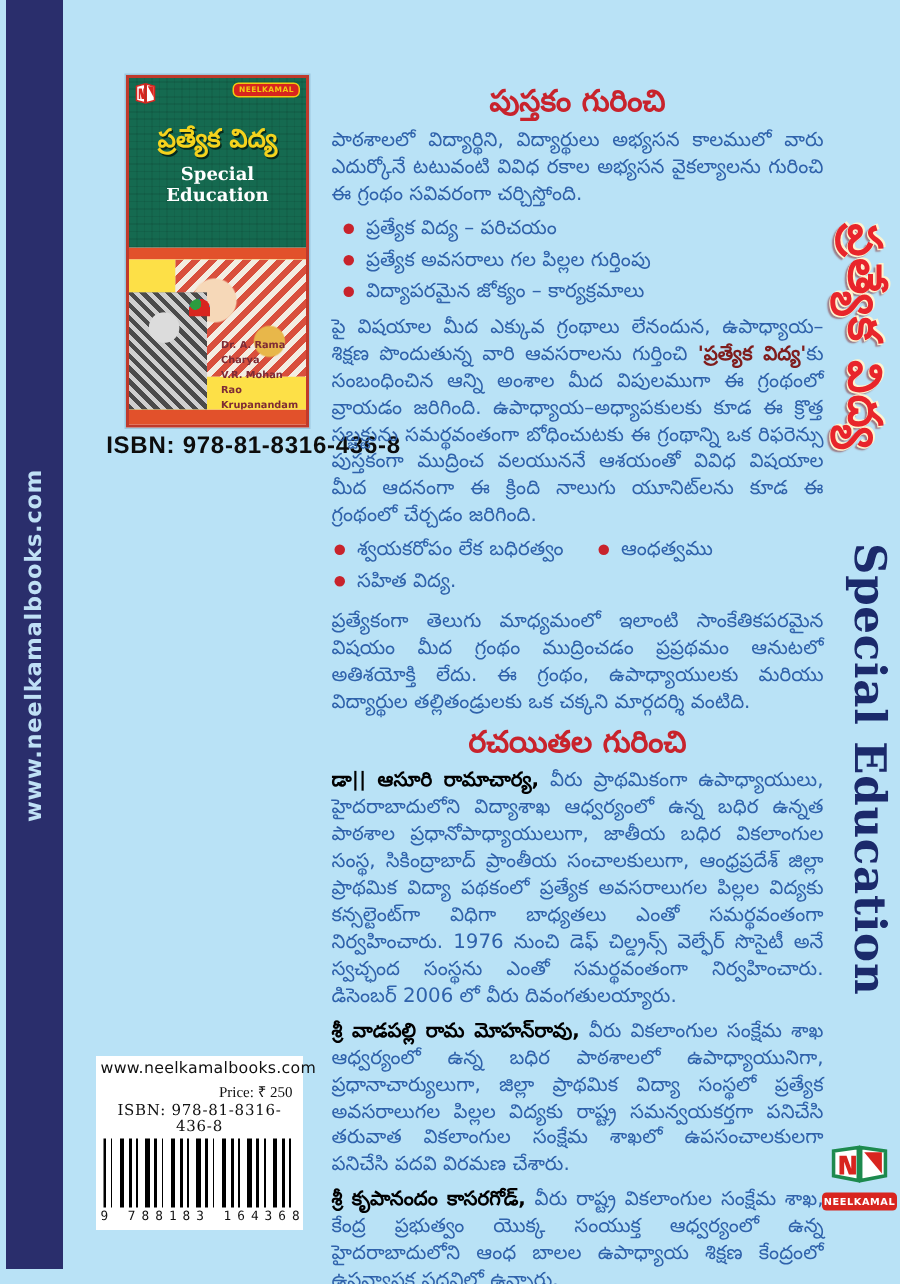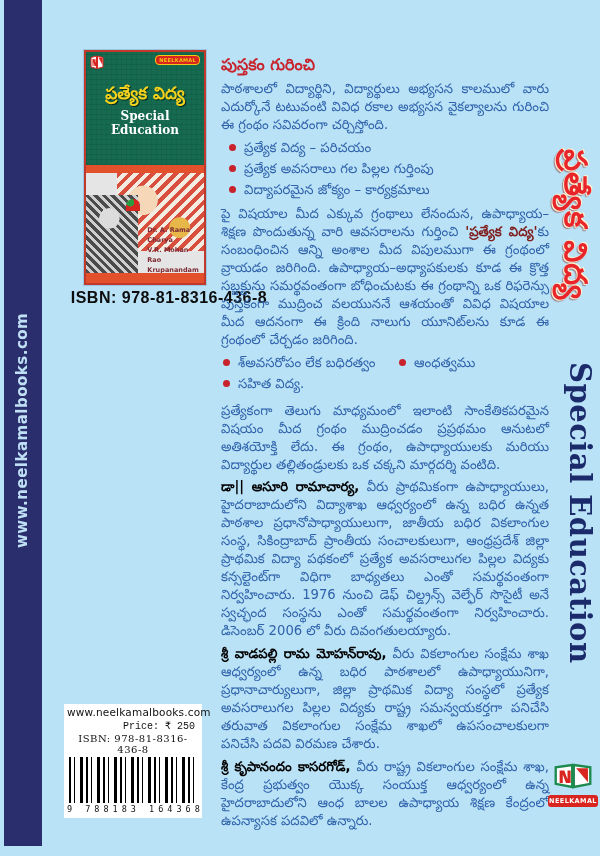--- a/index.html
+++ b/index.html
@@ -46,21 +46,21 @@
   }
   .cover-title-te {
     margin-top:14px; text-align:center; color:#f5d31d; font-weight:bold;
     font-size:17px; text-shadow:1px 1px 0 #05291d; line-height:1.1;
   }
   .cover-title-en {
     margin-top:6px; text-align:center; color:#ffffff; font-weight:bold;
     font-family:"DejaVu Serif","Liberation Serif",serif; font-size:12px;
   }
   .cover-stripe { flex:0 0 8px; background:#e2512b; }
-  .cover-photos { flex:1 1 auto; background:#e5e5e5; position:relative; overflow:hidden; }
+  .cover-photos { flex:1 1 auto; background:#fde047; position:relative; overflow:hidden; }
   .photo-color {
     position:absolute; left:26%; top:0; right:0; height:78%;
     background:
       radial-gradient(circle at 30% 35%, #f6d8b8 0 18%, transparent 19%),
       radial-gradient(circle at 72% 70%, #e8b74a 0 12%, transparent 13%),
       repeating-linear-gradient(135deg, #d94f3d 0 4px, #f3ece2 4px 8px);
     background-color:#efe6d6;
   }
   .photo-bw {
     position:absolute; left:0; top:22%; width:44%; bottom:0;
@@ -90,22 +90,22 @@
     text-align:center;
   }
 
   
   .main-col {
     position:absolute; left:221px; top:52px; width:328px;
     color:#2f62ab;
     font-size:13.2px; line-height:1.36; text-align:justify;
   }
   .red-heading {
-    color:#c8232c; font-weight:bold; font-size:16px; line-height:1.15;
-    margin:4px 0 6px; text-align:left;
+    color:#c8232c; font-weight:bold; font-size:20px; line-height:1.15;
+    margin:4px 0 6px; text-align:center;
   }
   .main-col p { margin:0 0 5px; }
   .bullet-list { margin:1px 0 6px 8px; }
   .bullet-row { display:flex; align-items:flex-start; margin:0 0 3px; text-align:center; }
   .bullet-dot {
     flex:0 0 7px; width:7px; height:7px; border-radius:50%;
     background:#c8232c; margin:5px 8px 0 0;
   }
   .bullet-grid { display:grid; grid-template-columns:54% 46%; margin:1px 0 6px 2px; }
   .inline-red { color:#7f1d1d; font-weight:bold; }
@@ -126,21 +126,21 @@
     font-family:"DejaVu Serif","Liberation Serif",serif; letter-spacing:.5px;
   }
 
   
   .barcode-block {
     position:absolute; left:64px; top:704px; width:138px;
     background:#ffffff; padding:2px 3px 4px; text-align:center;
   }
   .barcode-url { font-size:10.5px; color:#111; font-weight:500; letter-spacing:.2px; }
   .barcode-price {
-    font-family:Liberation Mono, monospace;
+    font-family:Liberation Serif, serif;
     font-size:10px; color:#111; text-align:right; padding-right:4px; margin-top:2px;
   }
   .barcode-isbn {
     font-family:"DejaVu Serif","Liberation Serif",serif;
     font-size:10px; color:#111; letter-spacing:.5px; margin:1px 0 2px;
   }
   .barcode-bars {
     height:46px; margin:0 2px;
     background:
       repeating-linear-gradient(90deg,#000 0 2px,#fff 2px 5px,#000 5px 6px,#fff 6px 11px,#000 11px 14px,#fff 14px 17px);
@@ -214,34 +214,35 @@
         <span class="bullet-dot"></span>
         <span>విద్యాపరమైన జోక్యం – కార్యక్రమాలు</span>
       </div>
     </div>
 
     <p><span>పై విషయాల మీద ఎక్కువ గ్రంథాలు లేనందున, ఉపాధ్యాయ–శిక్షణ పొందుతున్న వారి ఆవసరాలను గుర్తించి </span><span class="inline-red">'ప్రత్యేక విద్య'</span><span>కు సంబంధించిన ఆన్ని అంశాల మీద విపులముగా ఈ గ్రంథంలో వ్రాయడం జరిగింది. ఉపాధ్యాయ–అధ్యాపకులకు కూడ ఈ క్రొత్త సబ్జక్టును సమర్థవంతంగా బోధించుటకు ఈ గ్రంథాన్ని ఒక రిఫరెన్సు పుస్తకంగా ముద్రించ వలయుననే ఆశయంతో వివిధ విషయాల మీద ఆదనంగా ఈ క్రింది నాలుగు యూనిట్‌లను కూడ ఈ గ్రంథంలో చేర్చడం జరిగింది.</span></p>
 
     <div class="bullet-grid">
       <div class="bullet-row">
         <span class="bullet-dot"></span>
-        <span>శ్అవసరోపం లేక బధిరత్వం</span>
+        <span>శ్వయకరోపం లేక బధిరత్వం</span>
       </div>
       <div class="bullet-row">
         <span class="bullet-dot"></span>
         <span>ఆంధత్వము</span>
       </div>
       <div class="bullet-row">
         <span class="bullet-dot"></span>
         <span>సహిత విద్య.</span>
       </div>
     </div>
 
     <p>ప్రత్యేకంగా తెలుగు మాధ్యమంలో ఇలాంటి సాంకేతికపరమైన విషయం మీద గ్రంథం ముద్రించడం ప్రప్రథమం ఆనుటలో అతిశయోక్తి లేదు. ఈ గ్రంథం, ఉపాధ్యాయులకు మరియు విద్యార్థుల తల్లితండ్రులకు ఒక చక్కని మార్గదర్శి వంటిది.</p>
 
+    <div class="red-heading">రచయితల గురించి</div>
 
     <p><span class="author-name">డా|| ఆసూరి రామాచార్య,</span><span> వీరు ప్రాథమికంగా ఉపాధ్యాయులు, హైదరాబాదులోని విద్యాశాఖ ఆధ్వర్యంలో ఉన్న బధిర ఉన్నత పాఠశాల ప్రధానోపాధ్యాయులుగా, జాతీయ బధిర వికలాంగుల సంస్థ, సికింద్రాబాద్ ప్రాంతీయ సంచాలకులుగా, ఆంధ్రప్రదేశ్ జిల్లా ప్రాథమిక విద్యా పథకంలో ప్రత్యేక అవసరాలుగల పిల్లల విద్యకు కన్సల్టెంట్‌గా విధిగా బాధ్యతలు ఎంతో సమర్థవంతంగా నిర్వహించారు. 1976 నుంచి డెఫ్ చిల్డ్రన్స్ వెల్ఫేర్ సొసైటీ అనే స్వచ్ఛంద సంస్థను ఎంతో సమర్థవంతంగా నిర్వహించారు. డిసెంబర్ 2006 లో వీరు దివంగతులయ్యారు.</span></p>
 
     <p><span class="author-name">శ్రీ వాడపల్లి రామ మోహన్‌రావు,</span><span> వీరు వికలాంగుల సంక్షేమ శాఖ ఆధ్వర్యంలో ఉన్న బధిర పాఠశాలలో ఉపాధ్యాయునిగా, ప్రధానాచార్యులుగా, జిల్లా ప్రాథమిక విద్యా సంస్థలో ప్రత్యేక అవసరాలుగల పిల్లల విద్యకు రాష్ట్ర సమన్వయకర్తగా పనిచేసి తరువాత వికలాంగుల సంక్షేమ శాఖలో ఉపసంచాలకులగా పనిచేసి పదవి విరమణ చేశారు.</span></p>
 
     <p><span class="author-name">శ్రీ కృపానందం కాసరగోడ్,</span><span> వీరు రాష్ట్ర వికలాంగుల సంక్షేమ శాఖ, కేంద్ర ప్రభుత్వం యొక్క సంయుక్త ఆధ్వర్యంలో ఉన్న హైదరాబాదులోని ఆంధ బాలల ఉపాధ్యాయ శిక్షణ కేంద్రంలో ఉపన్యాసక పదవిలో ఉన్నారు.</span></p>
   </div>
 
   <div class="side-te">ప్రత్యేక విద్య</div>
   <div class="side-en">Special Education</div>

